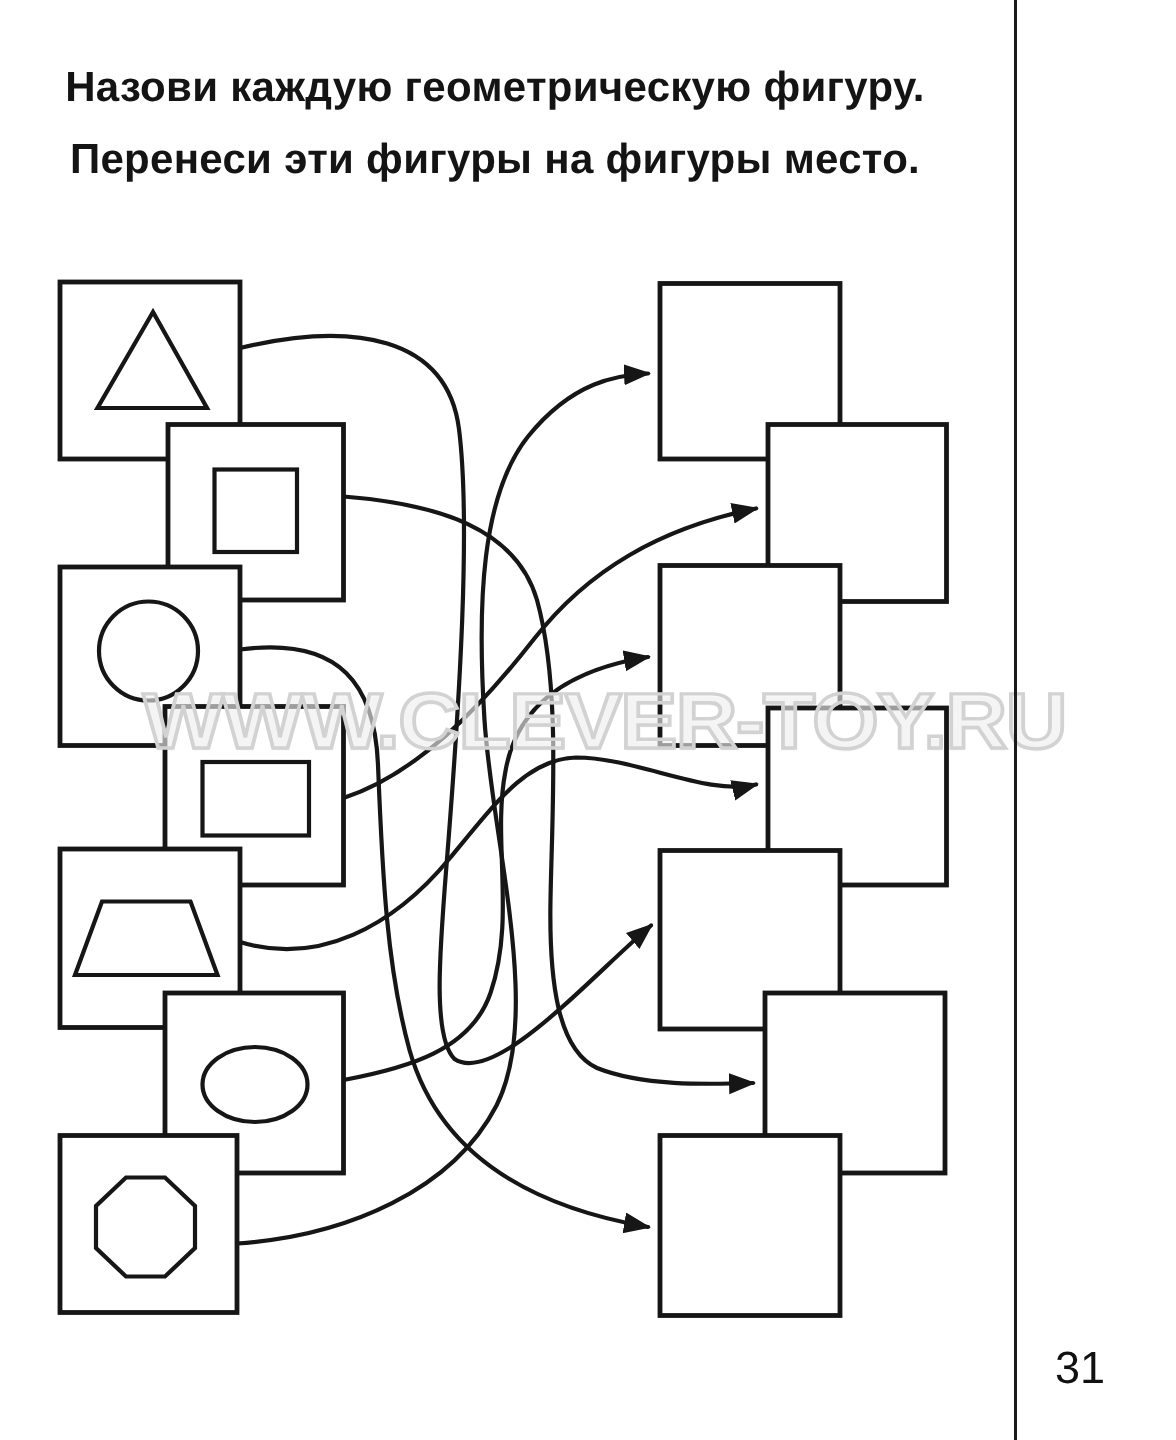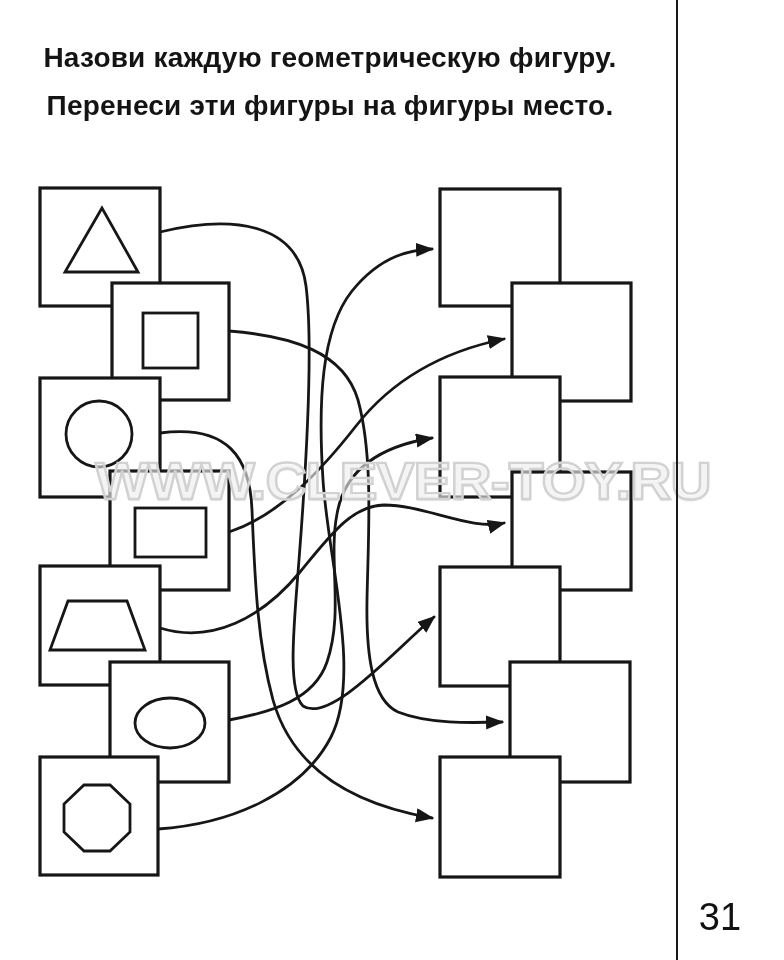--- a/index.html
+++ b/index.html
@@ -43,21 +43,21 @@
     left:676px;top:0;
     width:2px;height:960px;
     background:#1a1a1a;
     z-index:4;
   }
   #page-number{
     position:absolute;
     left:690px;top:896px;
     width:60px;
     text-align:center;
-    font-size:38px;
+    font-size:30px;
     color:#111;
     z-index:5;
   }
 </style>
 </head>
 <body>
 
 <div id="page">
 
   <div id="title-line-1" class="title">Назови каждую геометрическую фигуру.</div>

